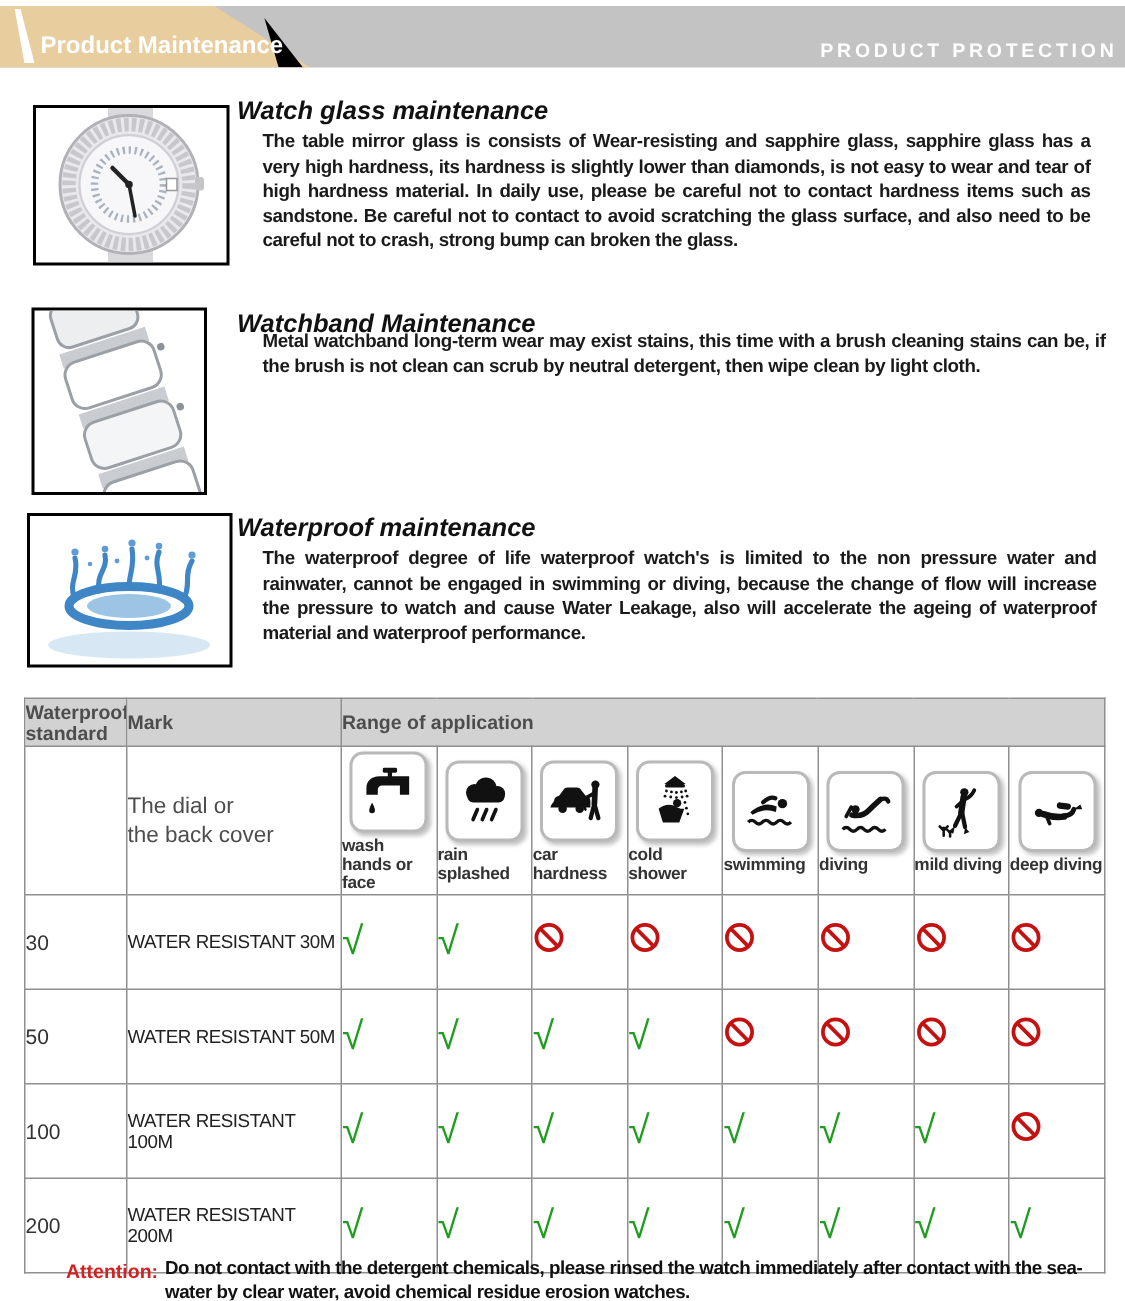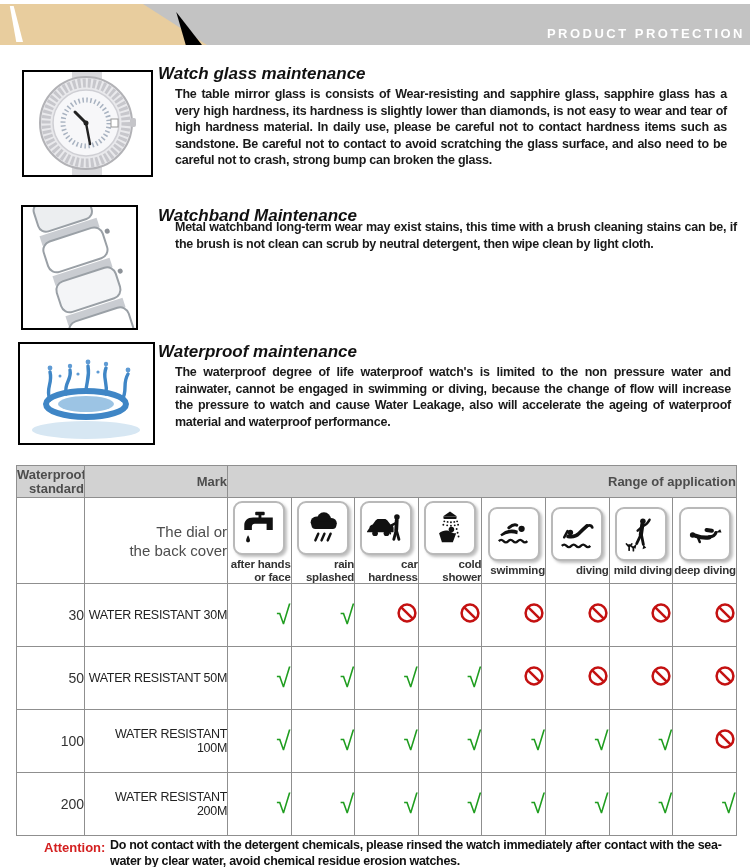--- a/index.html
+++ b/index.html
@@ -30,21 +30,21 @@
   .t1{top:64px;} .t2{top:206px;} .t3{top:342px;}
   .section-body{position:absolute;left:175px;margin:0;font-size:12.5px;font-weight:bold;
               letter-spacing:-0.25px;line-height:16.5px;color:#1a1a1a;text-align:justify;}
   .b1{top:86px;width:552px;}
   .b2{top:219px;width:562px;}
   .b3{top:364px;width:556px;}
 
   
   table.wp{position:absolute;left:16px;top:465px;width:720px;border-collapse:collapse;
            table-layout:fixed;}
-  table.wp th,table.wp td{border:1px solid #8f8f8f;padding:0;text-align:right;
+  table.wp th,table.wp td{border:1px solid #8f8f8f;padding:0;text-align:left;
            vertical-align:middle;overflow:hidden;}
   tr.hrow th{height:31px;background:#d2d2d2;color:#4d4d4d;font-weight:bold;font-size:13px;
            line-height:14px;white-space:pre-line;}
   tr.irow td{height:80px;background:#fff;}
   td.dial{color:#4d4d4d;font-weight:normal;font-size:15px;line-height:19px;white-space:pre-line;}
   .iconbox{width:48px;height:50px;margin:3px auto 2px auto;border:2px solid #b9b9b9;
            border-radius:9px;background:#fff;box-shadow:2px 2px 3px rgba(0,0,0,0.25);
            display:flex;align-items:center;justify-content:center;}
   .iconlabel{font-size:11.5px;font-weight:bold;letter-spacing:-0.2px;color:#333;
            line-height:12.5px;margin-top:3px;}
@@ -62,20 +62,21 @@
 </style>
 </head>
 <body>
 
 <div class="page">
 
   <div class="banner" style="background: rgb(195, 195, 195);">
     <div class="banner-tan" style="background: rgb(232, 205, 158);"></div>
     <div class="banner-slash"></div>
     <div class="banner-tri"></div>
+    <div class="banner-left-title">Product Maintenance</div>
     <div class="banner-right-title">PRODUCT  PROTECTION</div>
   </div>
 
   <div class="photo p1">
     <svg viewBox="0 0 127 103" width="127" height="103">
       <rect x="48" y="0" width="30" height="10" fill="#d9d9dc"></rect>
       <rect x="48" y="93" width="30" height="10" fill="#d9d9dc"></rect>
       <circle cx="62" cy="51" r="46" fill="#e9e9ec" stroke="#b2b2b6" stroke-width="2"></circle>
       <circle cx="62" cy="51" r="40" fill="none" stroke="#c7c7cc" stroke-width="9" stroke-dasharray="3 2"></circle>
       <circle cx="62" cy="51" r="33" fill="#f7f7f9" stroke="#cfcfd4" stroke-width="1.5"></circle>
@@ -163,21 +164,21 @@
             <div class="iconbox">
               <svg viewBox="0 0 40 40" width="38" height="38">
                 <g fill="#111">
                   <rect x="16" y="3" width="10" height="3.5" rx="1"></rect>
                   <rect x="19.5" y="6" width="3" height="3.5"></rect>
                   <path d="M28 9 h-14 c-6.5 0 -9.5 3.5 -9.5 8.5 v4.5 h8 v-3.5 c0 -1.8 1.2 -3 3 -3 h12.5 v6.5 h6.5 v-13 z"></path>
                   <path d="M8.5 27.5 c2.7 4.6 2.7 7.4 0 7.4 c-2.7 0 -2.7 -2.8 0 -7.4 z"></path>
                 </g>
               </svg>
             </div>
-            <div class="iconlabel">after hands or face</div>
+            <div class="iconlabel">wash hands or face</div>
           </td>
           <td>
             <div class="iconbox">
               <svg viewBox="0 0 40 40" width="38" height="38">
                 <g fill="#111">
                   <circle cx="13" cy="14" r="6"></circle>
                   <circle cx="21" cy="11" r="7.5"></circle>
                   <circle cx="29" cy="15" r="5.5"></circle>
                   <rect x="8" y="13" width="26" height="8" rx="4"></rect>
                 </g>

